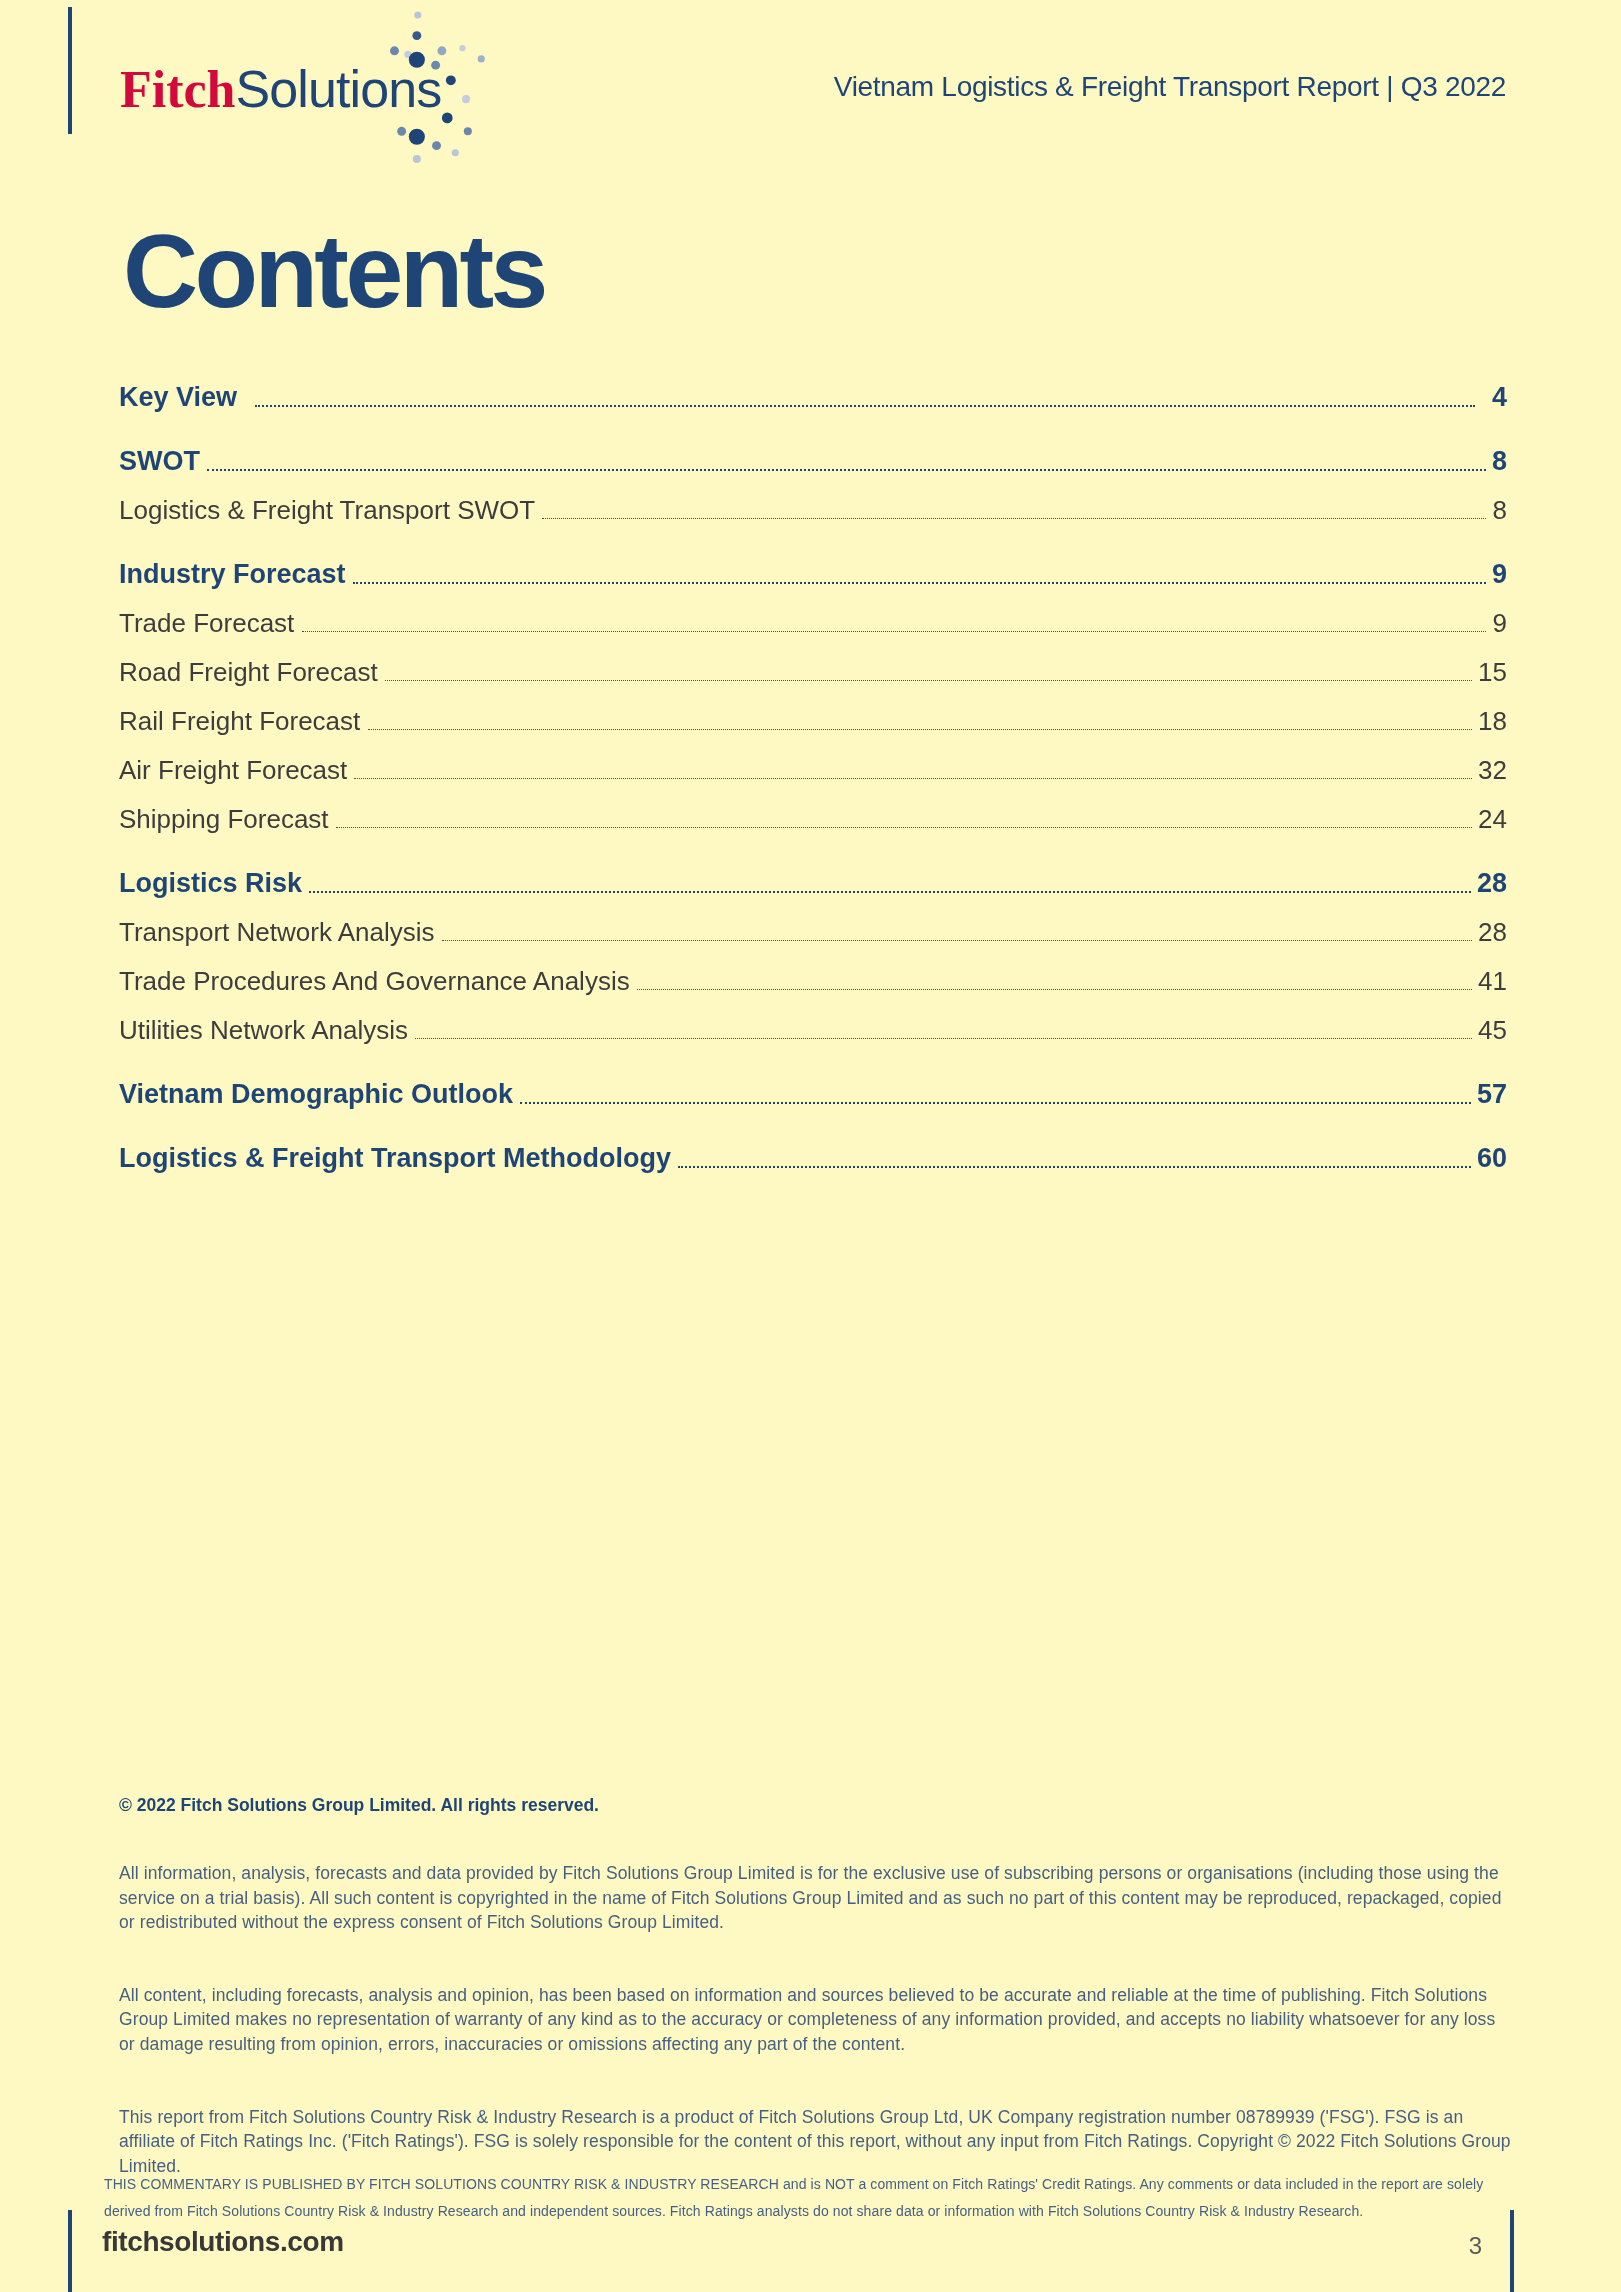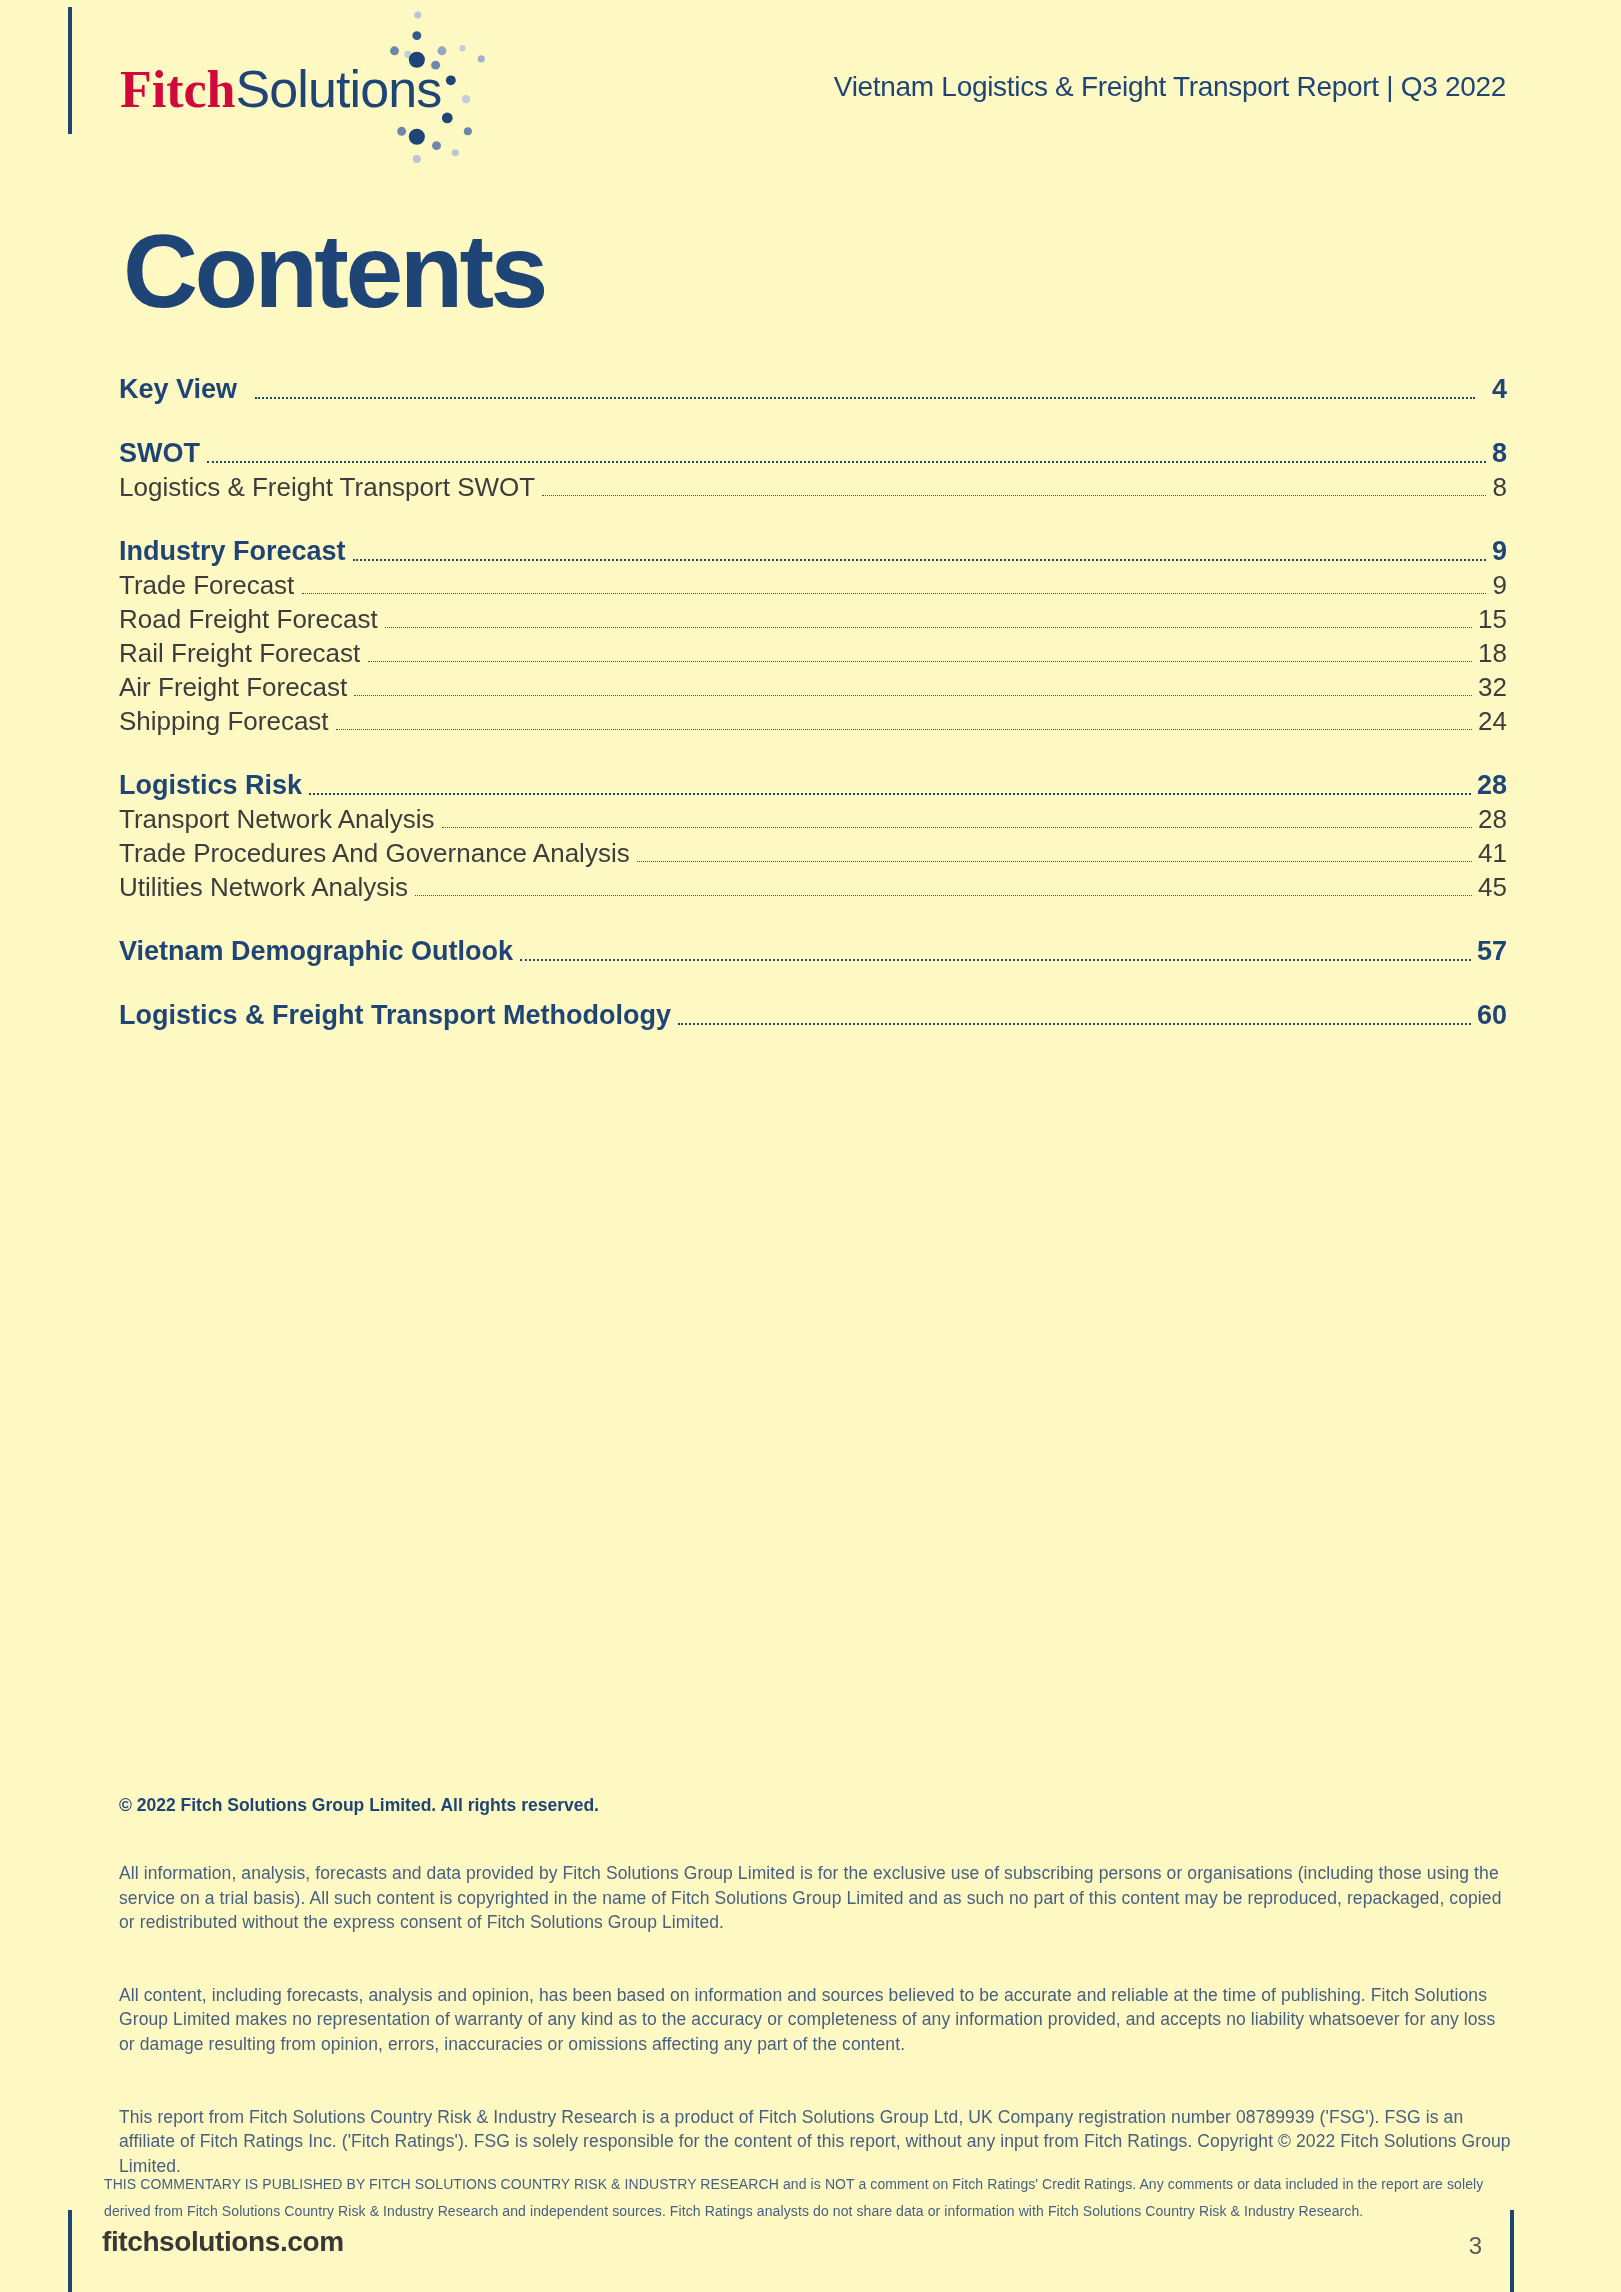--- a/index.html
+++ b/index.html
@@ -18,22 +18,22 @@
   }
   
   .contents-title{
     position:absolute;left:115px;top:204px;margin:8px;color:#1f4577;
     font-size:104px;font-weight:800;letter-spacing:-3.6px;
   }
   
   .toc{position:absolute;left:119px;top:371px;width:1388px;}
   .toc-row{display:flex;align-items:flex-end;height:34px;}
   .toc-row.section{margin-top:30px;color:#1f4577;font-weight:700;font-size:27px;}
-  .toc-row.sub{color:#3d3d3d;font-weight:400;font-size:26px;}
-  .toc-row:first-child{margin-top:0;gap:11px;}
+  .toc-row.sub{margin-top:15px;color:#3d3d3d;font-weight:400;font-size:26px;}
+  .toc-row:first-child{margin-top:8px;gap:11px;}
   .toc-label{white-space:nowrap;}
   .toc-leader{flex:1;margin:0 6.3px 6.3px 7.2px;}
   .section .toc-leader{border-bottom:2.7px dotted #1f4577;}
   .sub .toc-leader{border-bottom:1.8px dotted #4d4d4d;margin-bottom:7.2px;}
   .toc-page{white-space:nowrap;}
   
   .copyright{position:absolute;left:119px;top:1795px;margin:0;color:#1f4577;font-size:17.5px;font-weight:700;}
   .legal{position:absolute;left:119px;top:1861px;width:1394px;}
   .legal p{margin:0 0 26px 0;color:#466083;font-size:17.5px;line-height:24.6px;letter-spacing:0.1px;}
   .legal p + p{margin-top:48px;}

